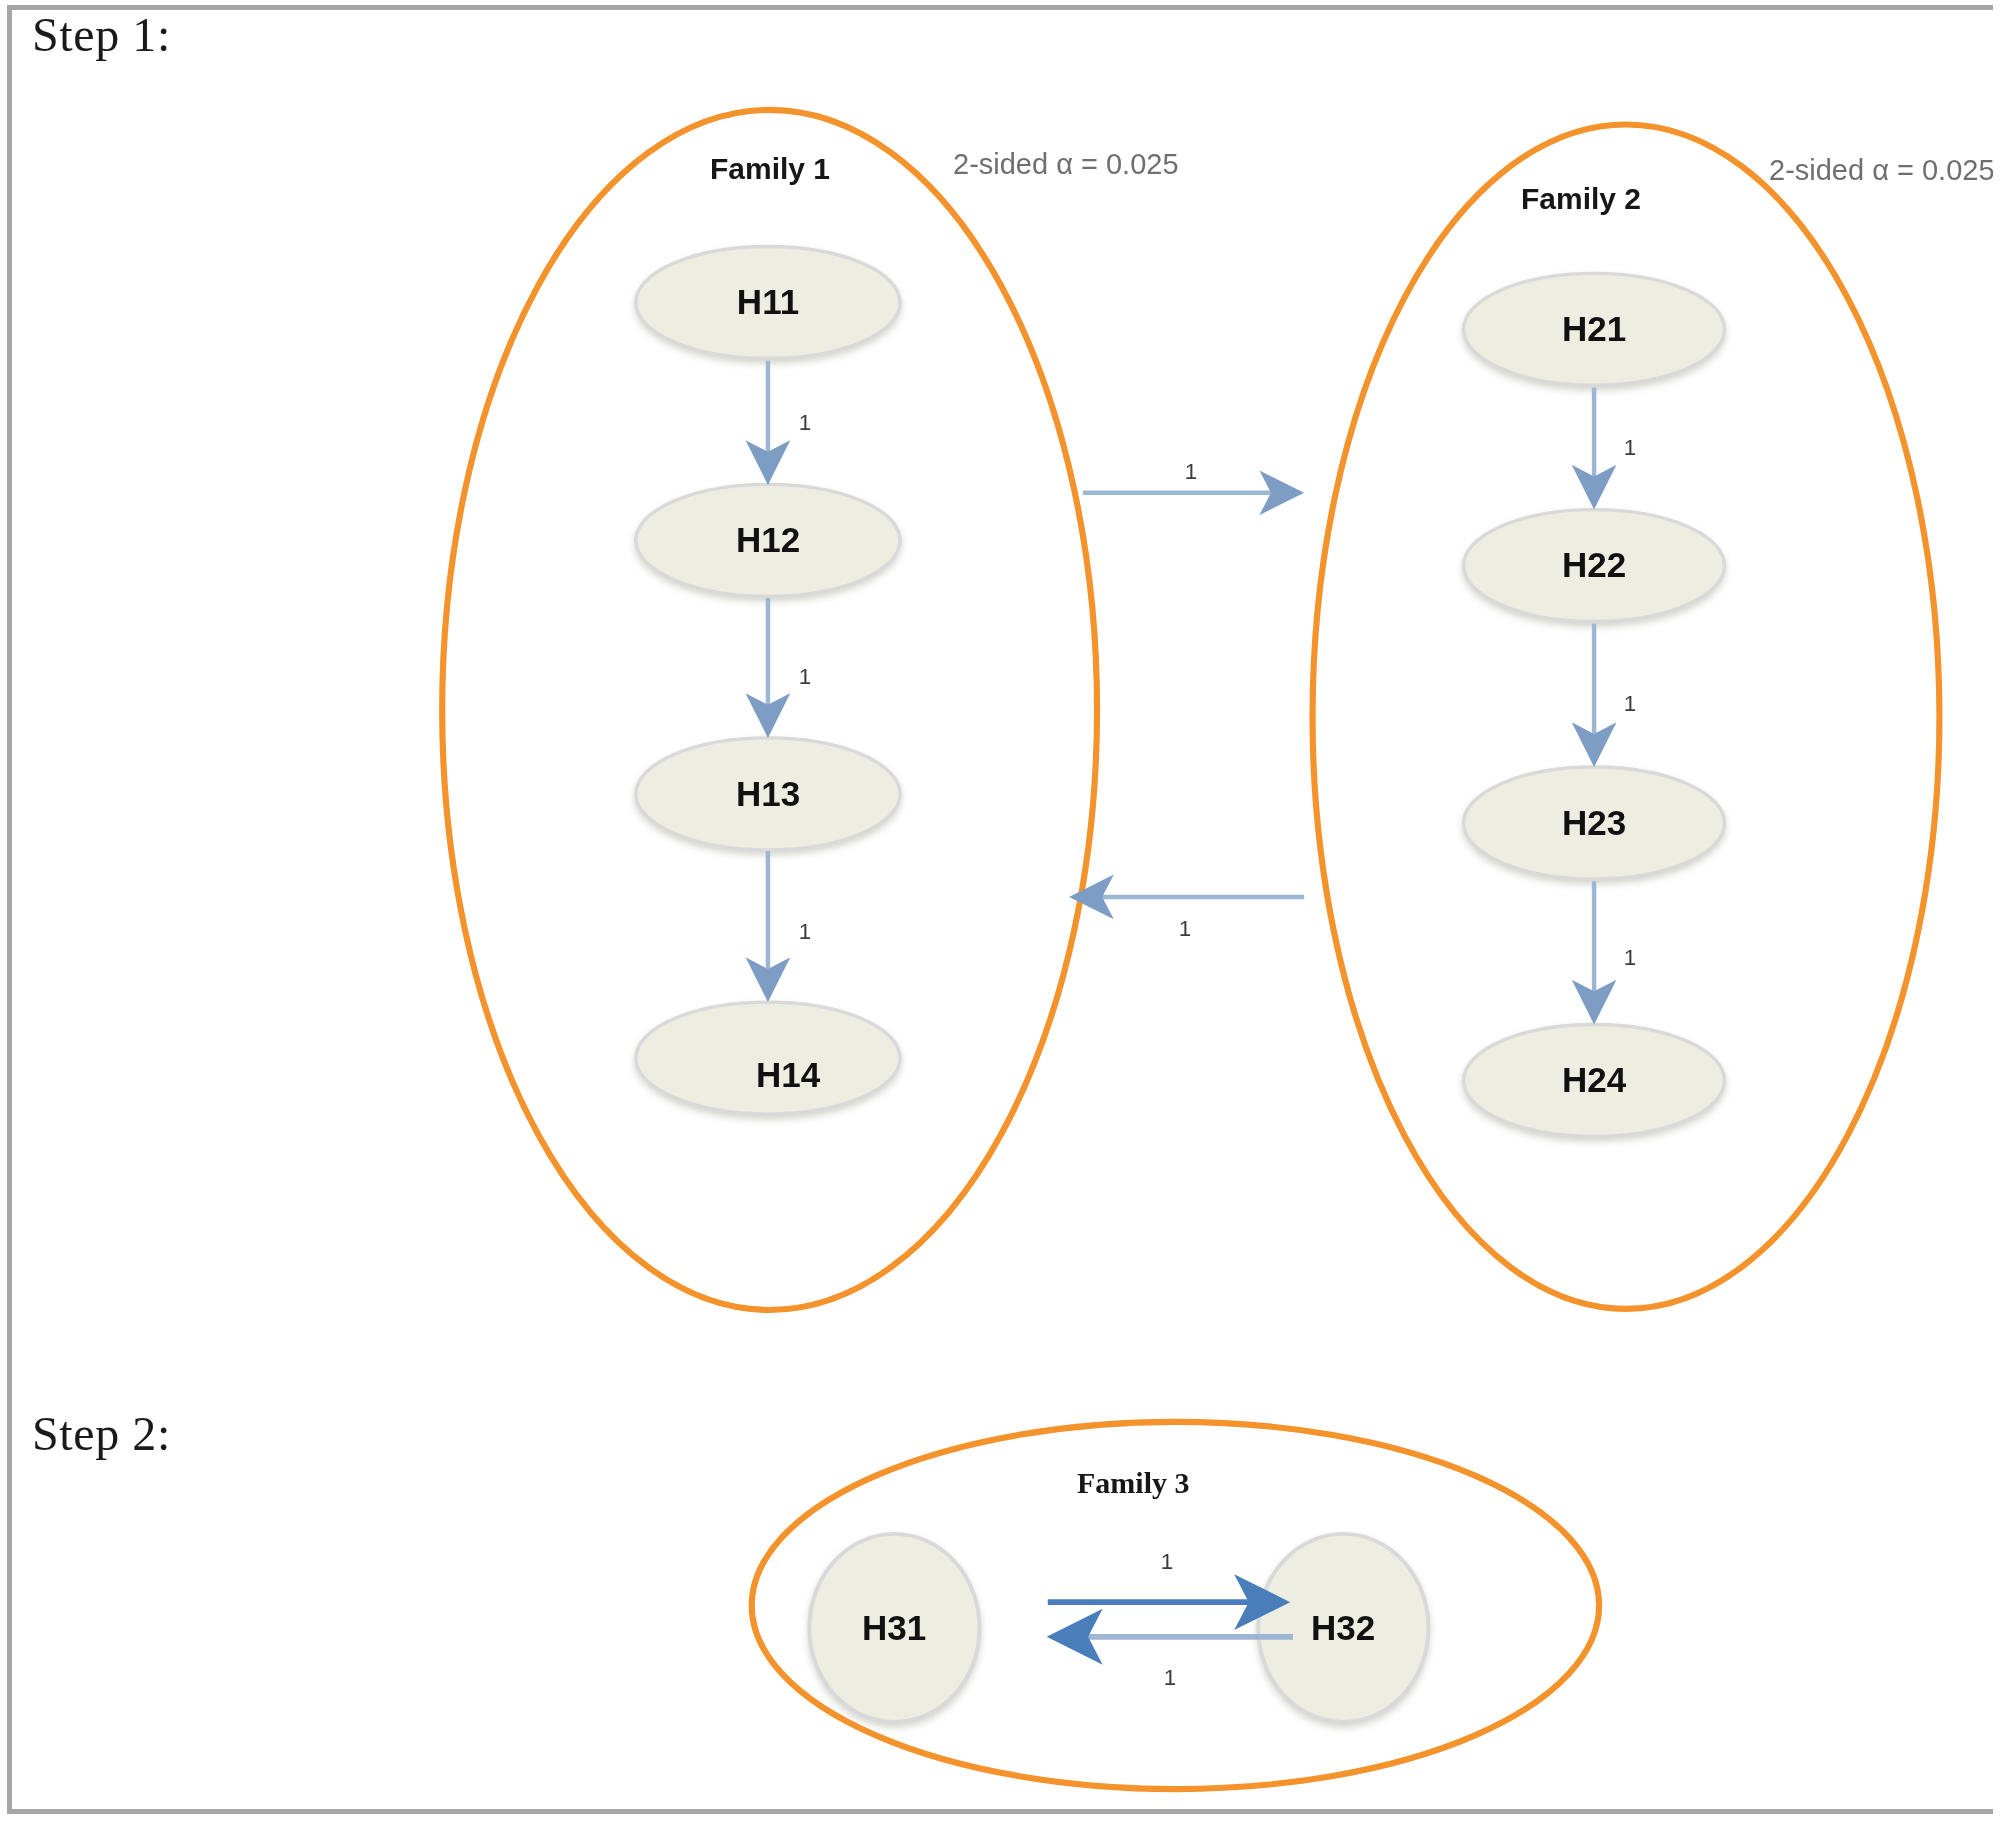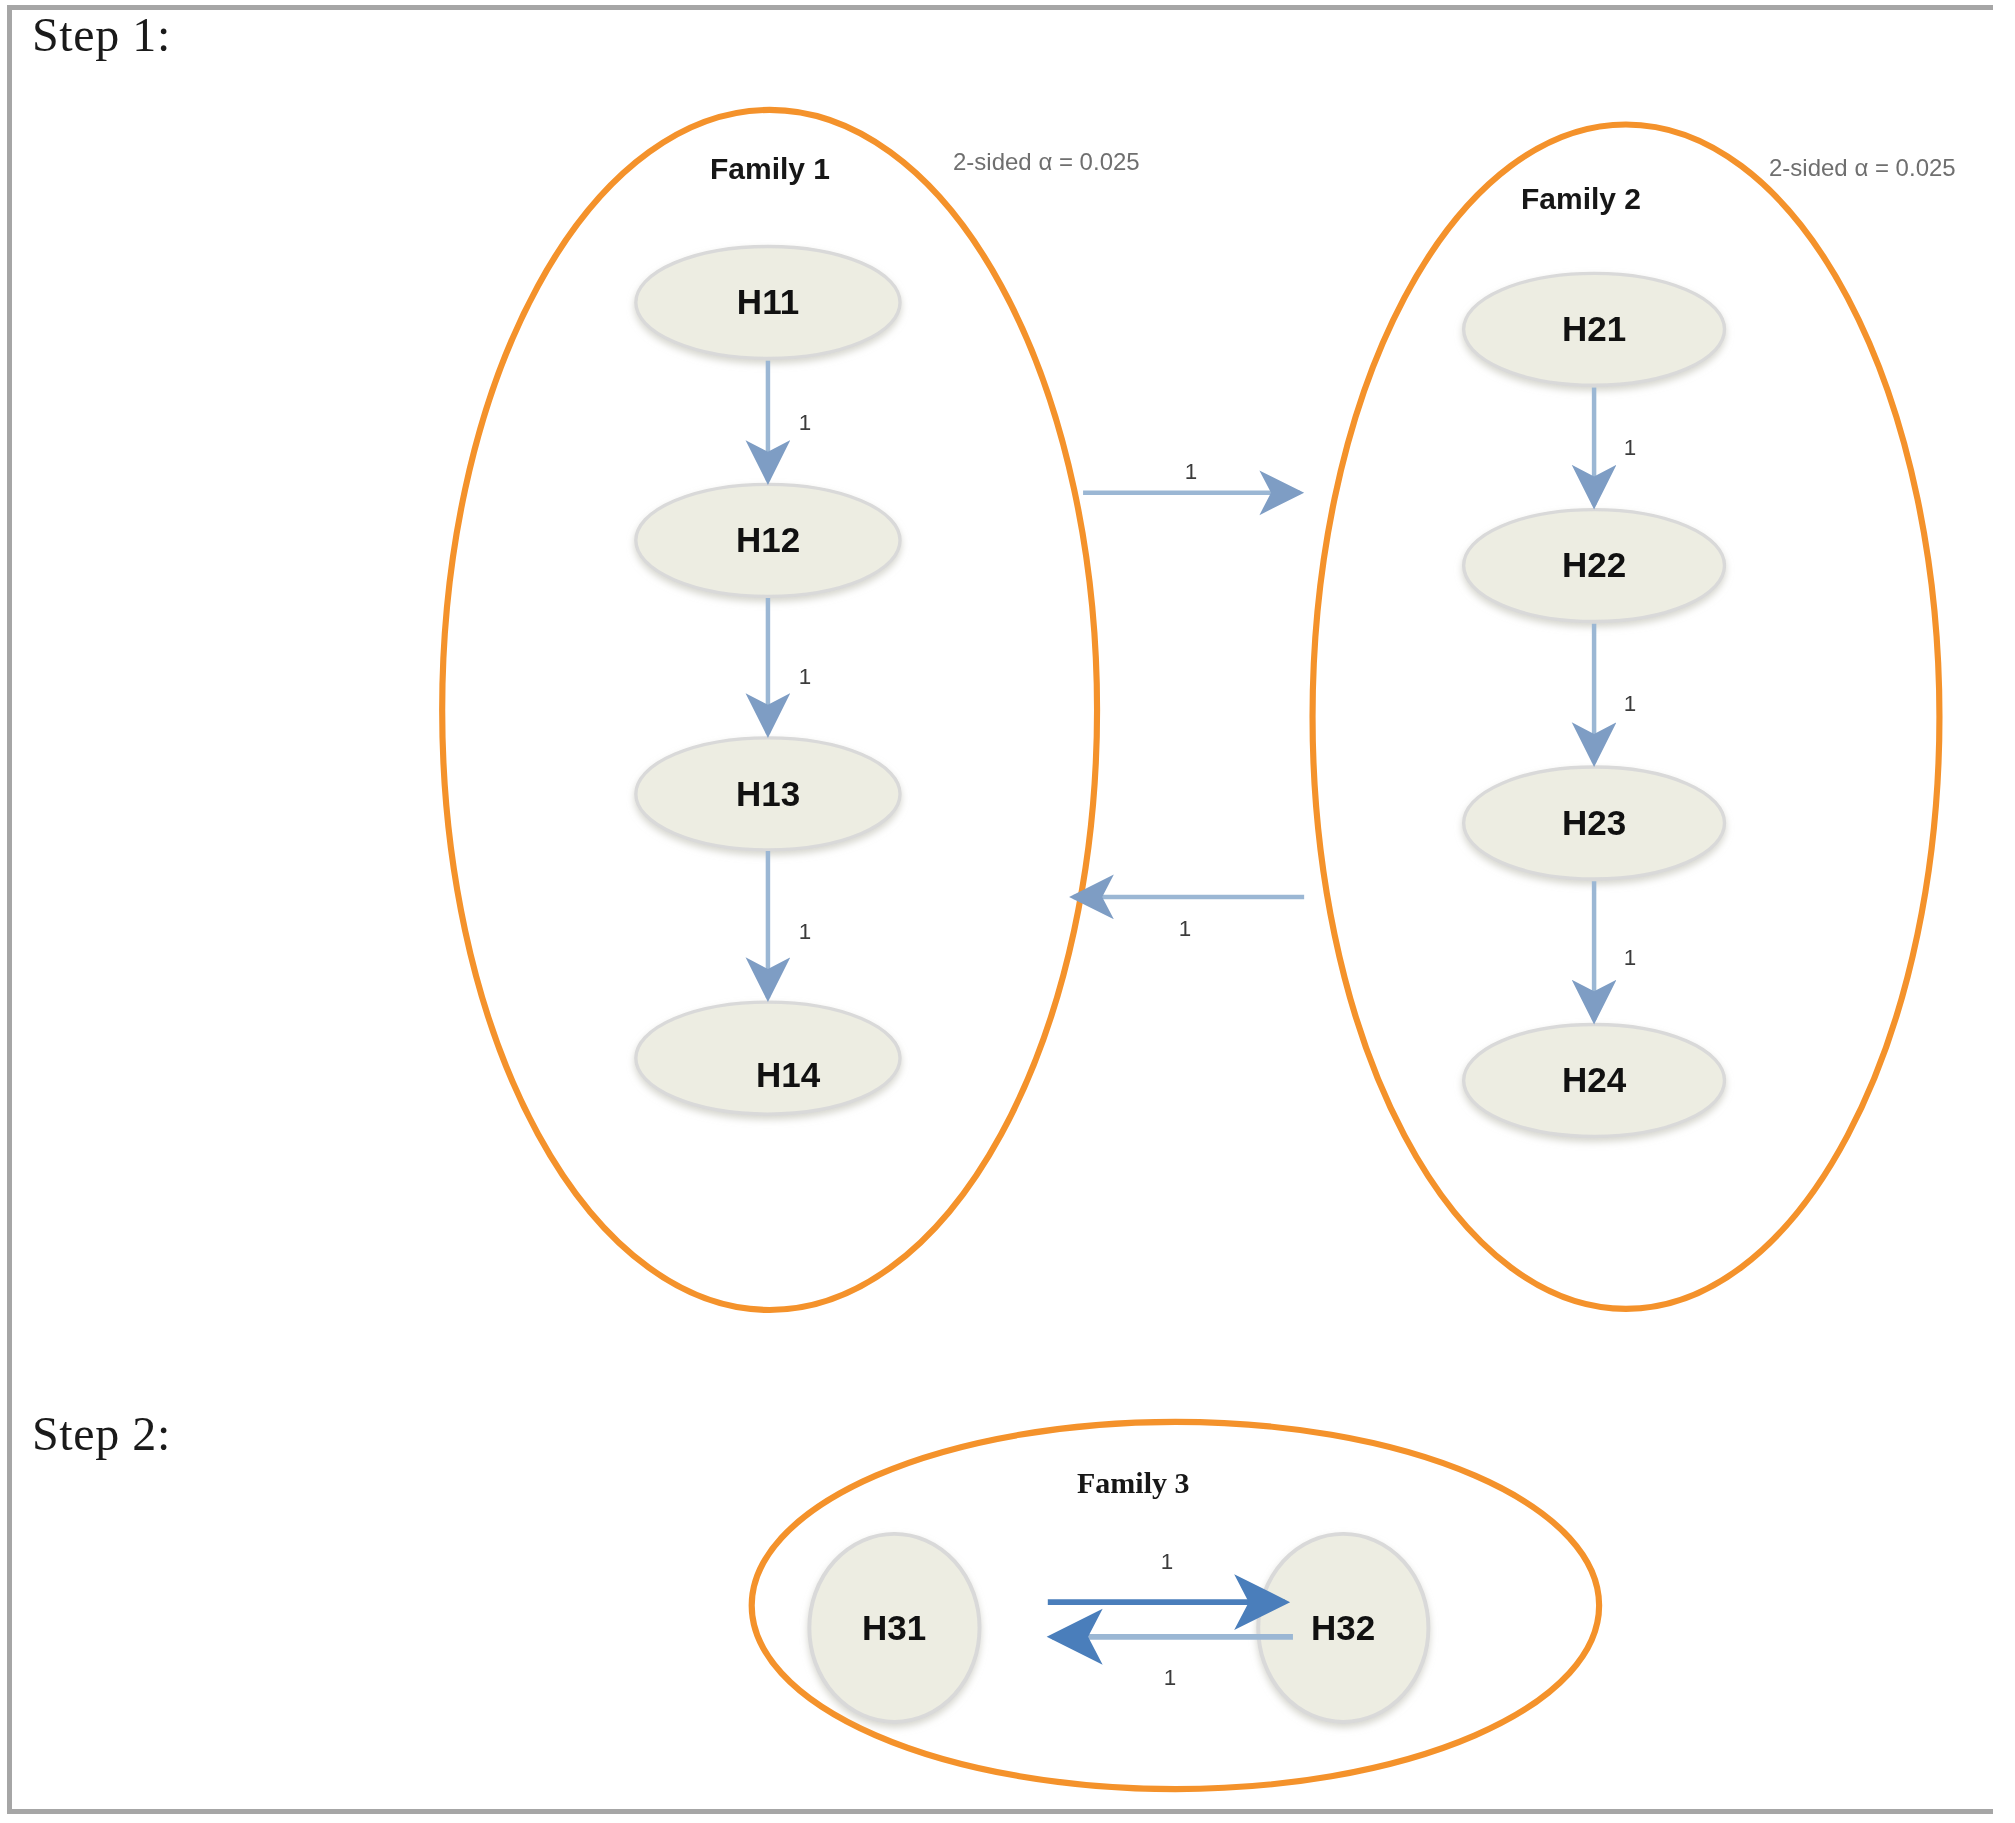--- a/index.html
+++ b/index.html
@@ -55,21 +55,21 @@
     color: #171717;
     white-space: nowrap;
   }
   #family1-label { left: 687px; top: 152px; margin-left: 23px; }
   #family2-label { left: 1521px; top: 182px; }
   #family3-label { left: 1077px; top: 1466px; font-family: Liberation Serif, serif; }
 
   .alpha-label {
     position: absolute;
     font-family: "Liberation Sans", sans-serif;
-    font-size: 24px;
+    font-size: 29px;
     color: #6f6f6f;
     white-space: nowrap;
   }
   #family1-alpha { left: 953px; top: 148px; }
   #family2-alpha { left: 1769px; top: 154px; }
 
   
   .node-text {
     position: absolute;
     font-family: "Liberation Sans", sans-serif;

